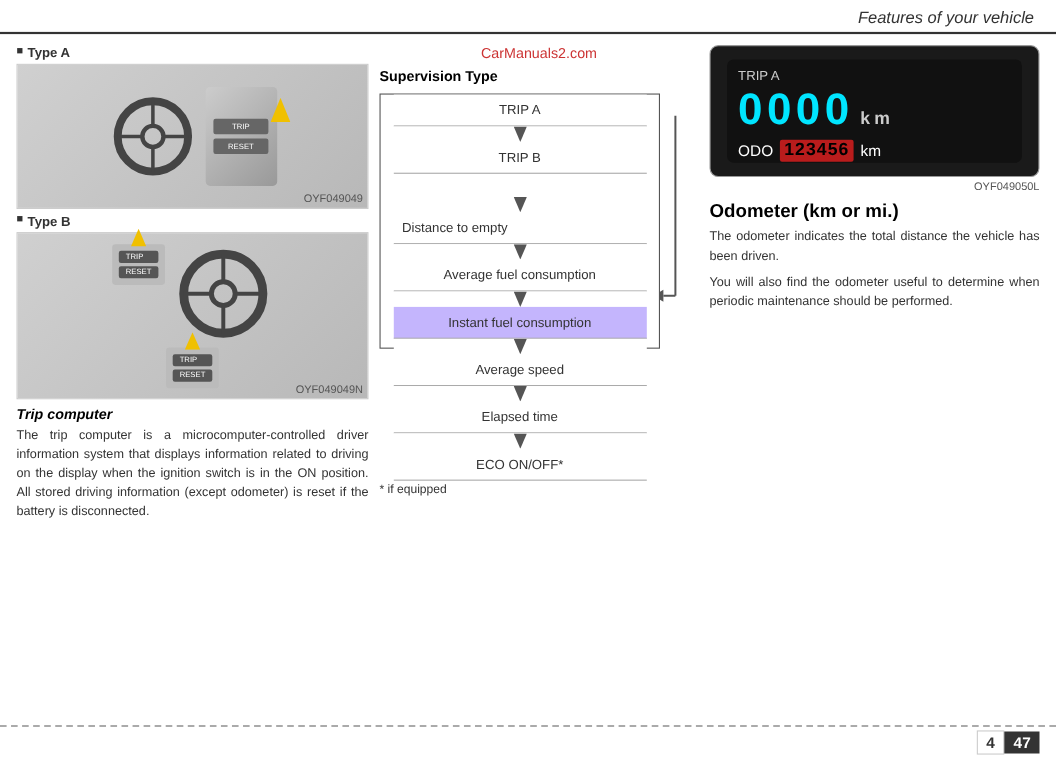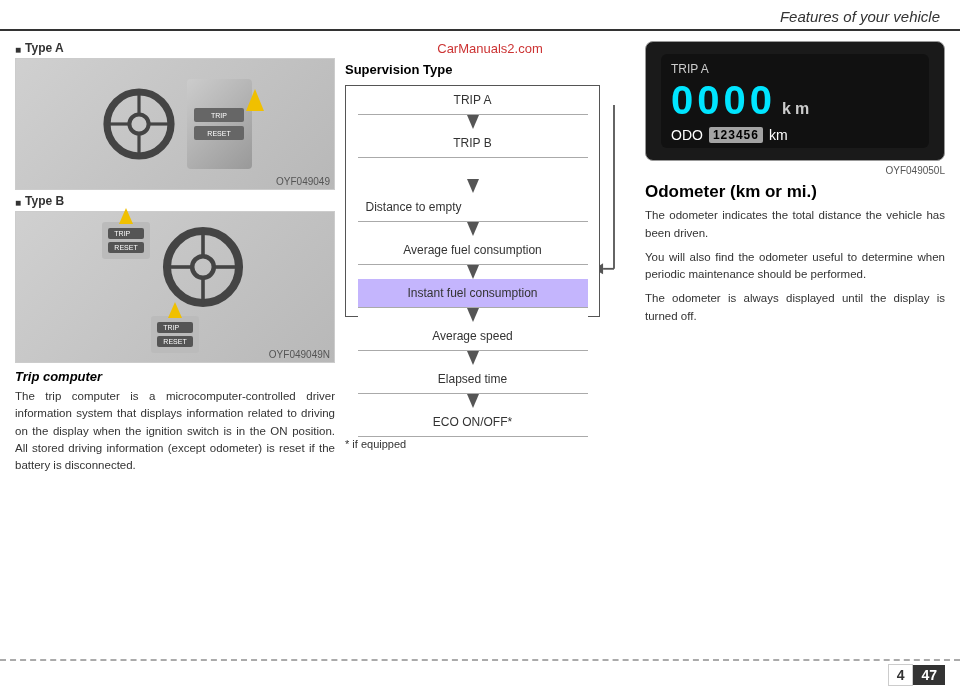--- a/index.html
+++ b/index.html
@@ -40,21 +40,21 @@
       width: 320px;
       flex-shrink: 0;
     }
 
     .type-label {
       font-size: 12px;
       font-weight: bold;
       color: #333;
       margin-bottom: 3px;
       display: flex;
-      align-items: flex-end;
+      align-items: flex-start;
       gap: 4px;
     }
     .type-label::before {
       content: '■';
       font-size: 10px;
     }
 
     .car-image-box {
       border: 1px solid #ccc;
       background: #fef9c3;
@@ -184,23 +184,23 @@
       gap: 6px;
       margin-top: 4px;
     }
 
     .odo-odo-label {
       color: #fff;
       font-size: 14px;
     }
 
     .odo-odo-value {
-      background: #a3a3a3;
+      background: #b91c1c;
       color: #000;
-      font-size: 12px;
+      font-size: 16px;
       font-weight: bold;
       padding: 1px 4px;
       border-radius: 2px;
       letter-spacing: 1px;
     }
 
     .odo-odo-unit {
       color: #fff;
       font-size: 14px;
     }
@@ -501,21 +501,20 @@
           <span class="odo-odo-value">123456</span>
           <span class="odo-odo-unit">km</span>
         </div>
       </div>
     </div>
     <div class="odo-image-label">OYF049050L</div>
 
     <div class="odometer-title">Odometer (km or mi.)</div>
     <div class="odometer-text" style="margin-bottom:6px;">The odometer indicates the total distance the vehicle has been driven.</div>
     <div class="odometer-text" style="margin-bottom:6px;">You will also find the odometer useful to determine when periodic maintenance should be performed.</div>
-    <div class="odometer-text">The odometer is always displayed until the display is turned off.</div>
   </div>
 
 </div>
 
 <div class="footer">
   <div class="page-num">
     <span class="page-chapter">4</span>
     <span class="page-number">47</span>
   </div>
 </div>

